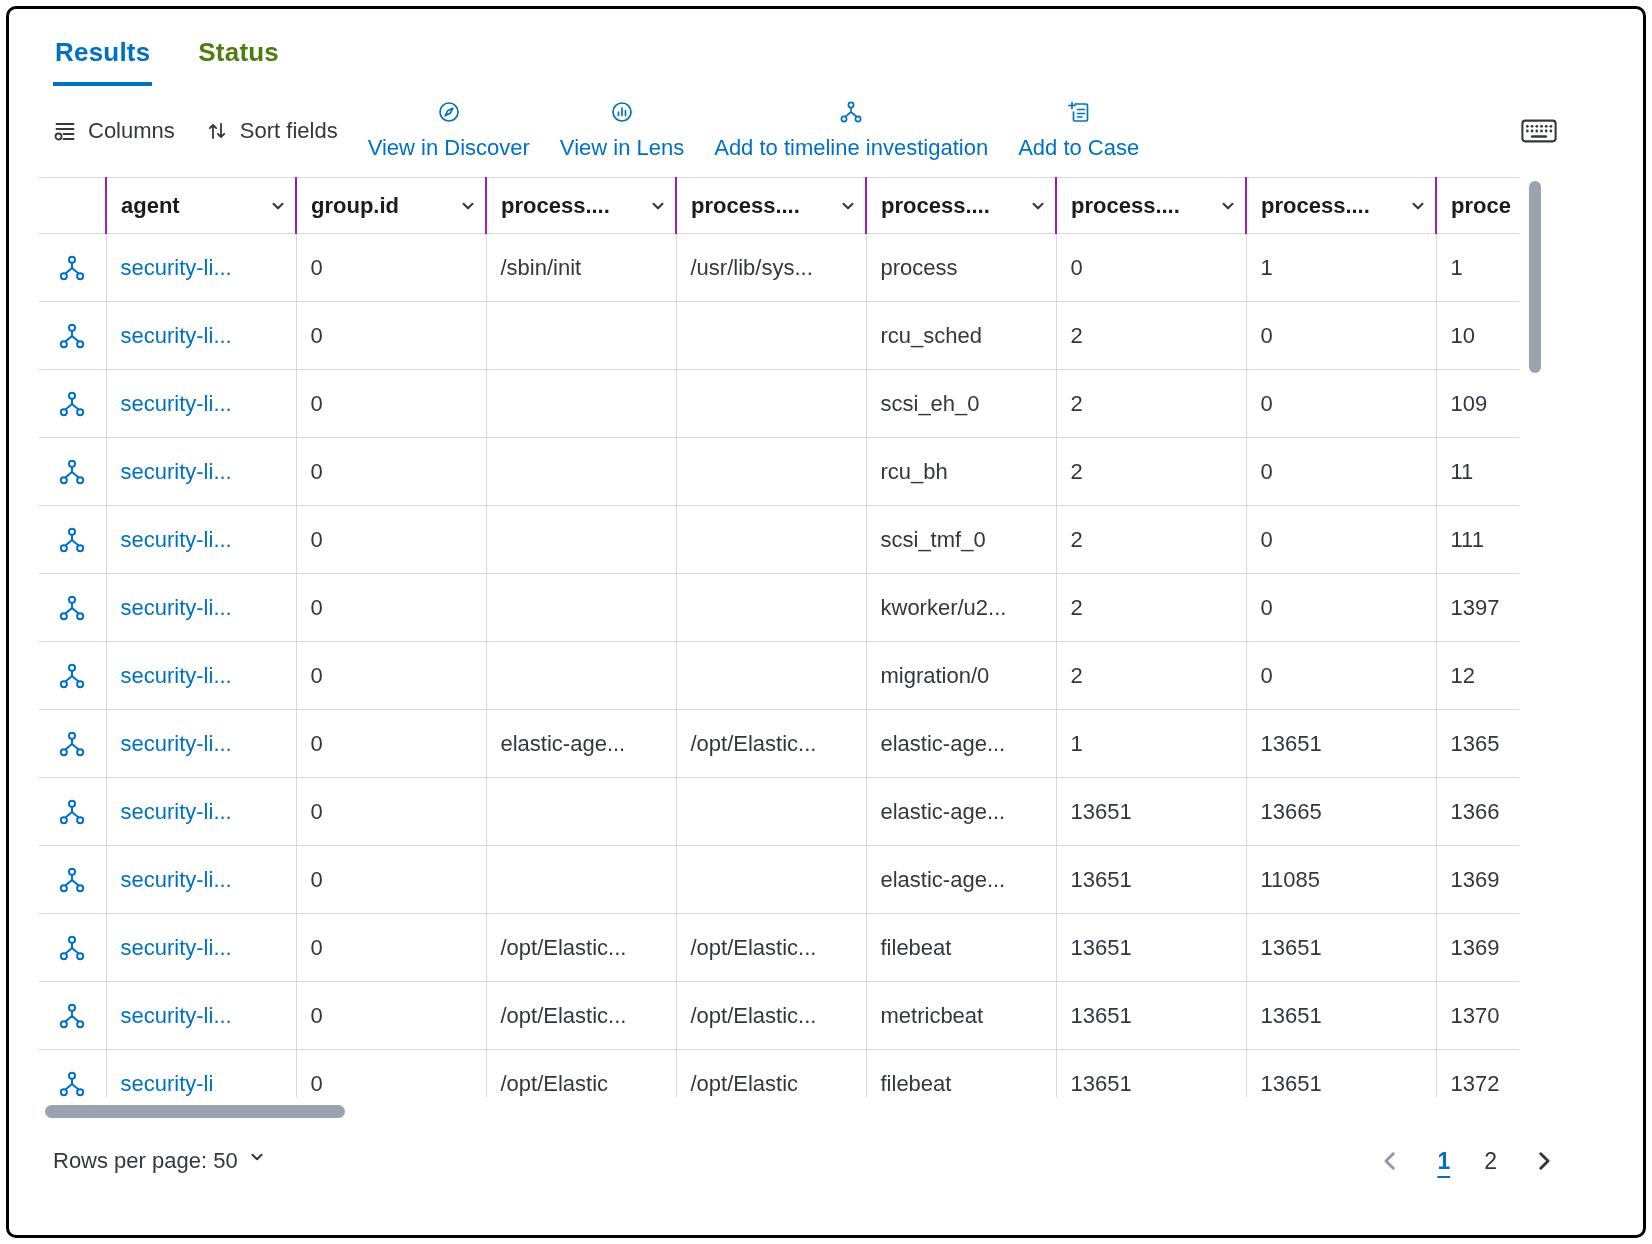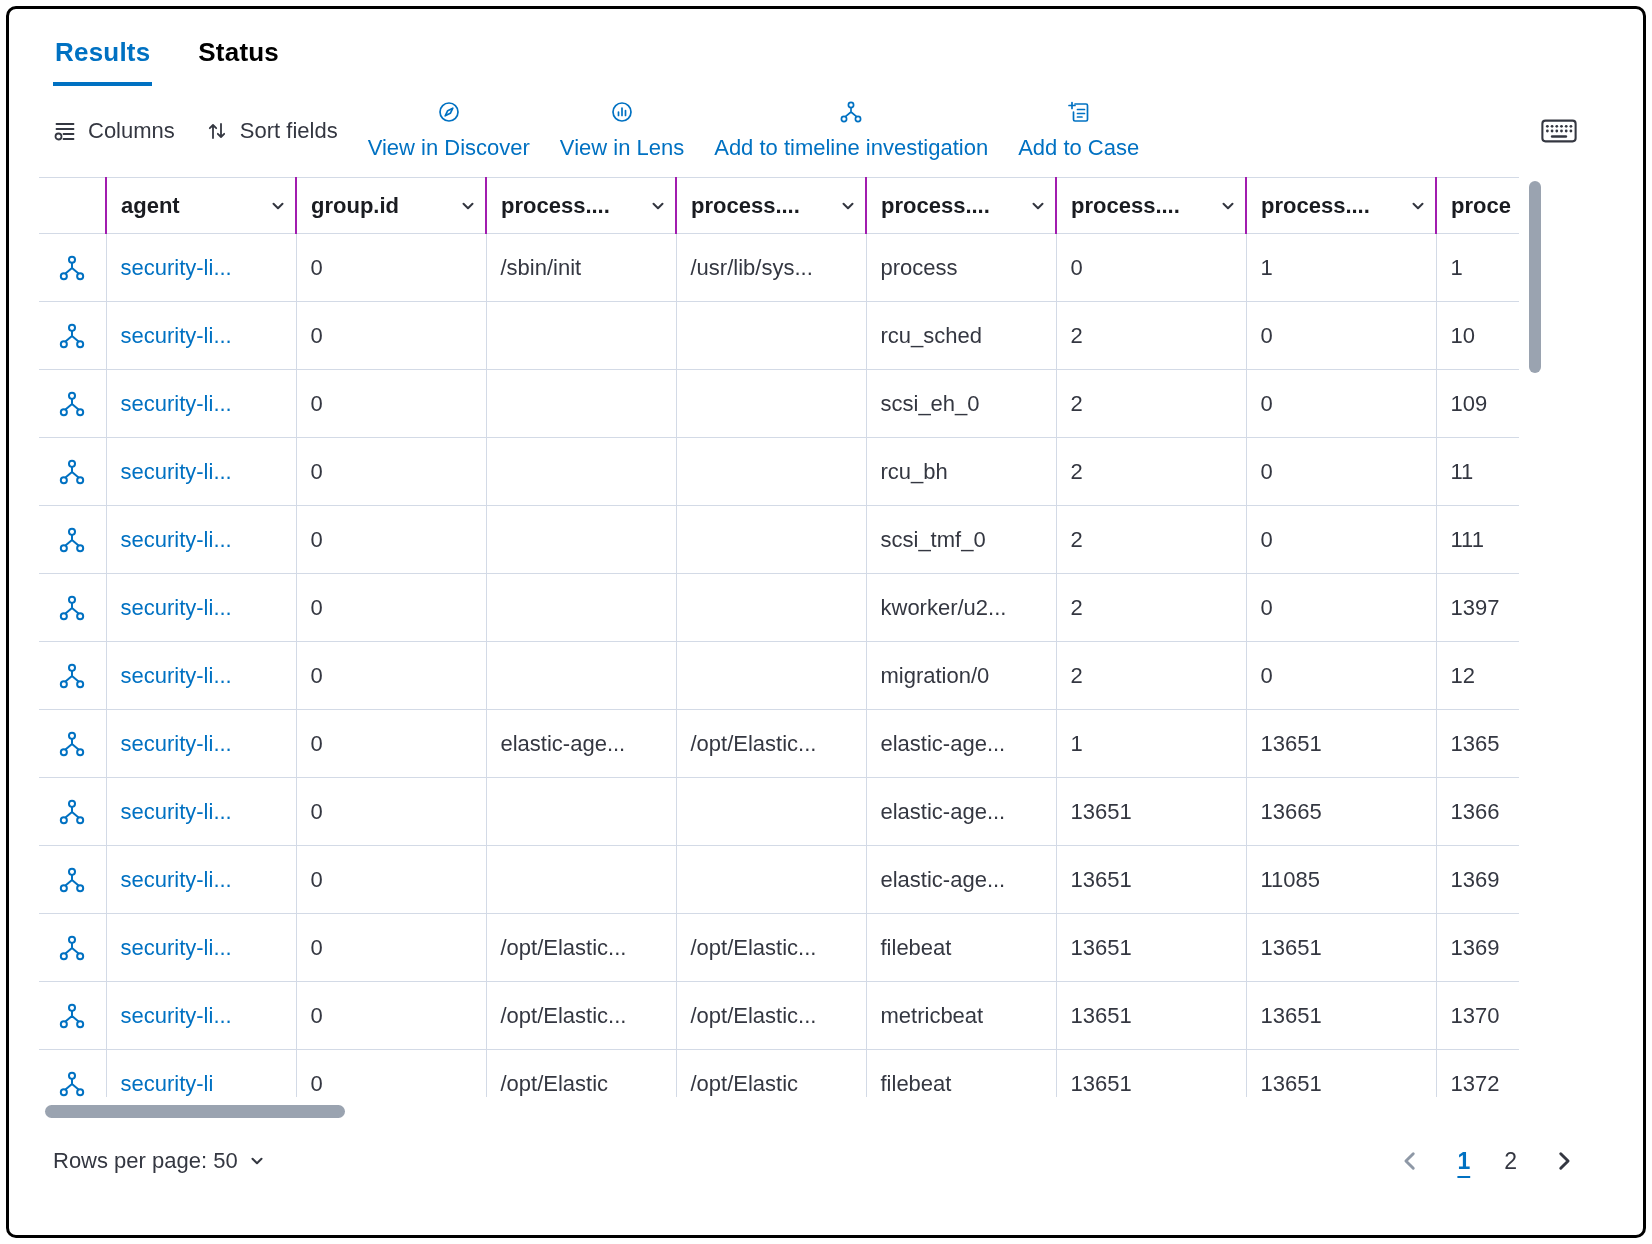--- a/index.html
+++ b/index.html
@@ -9,28 +9,28 @@
     color: #343741;
     width: 1652px; height: 1244px;
     position: relative;
     overflow: hidden;
   }
   .window {
     position: absolute; left: 6px; top: 6px; right: 6px; bottom: 6px;
     border: 3px solid #000000;
     border-radius: 10px;
     background: #ffffff;
-    padding: 22px 66px 0 30px;
+    padding: 22px 86px 0 30px;
     overflow: hidden;
   }
 
   
   .tabs { display: flex; gap: 44px; padding-left: 14px; }
   .tab {
-    font-size: 26px; font-weight: 700; color: #000000;
+    font-size: 26px; font-weight: 700; color: #4d7c0f;
     padding: 6px 2px 14px 2px; border-bottom: 4px solid transparent;
     cursor: pointer; letter-spacing: 0.2px;
   }
   .tab.active { color: #0071c2; border-bottom-color: #0071c2; }
 
   
   .toolbar {
     display: flex; align-items: center; gap: 30px;
     padding: 14px 0 16px 14px;
   }
@@ -95,21 +95,21 @@
     position: absolute; left: 6px; top: 0; width: 300px; height: 13px;
     background: #9aa3b0; border-radius: 7px; cursor: pointer;
   }
 
   
   .footer {
     display: flex; align-items: center; justify-content: space-between;
     padding: 30px 0 0 14px;
   }
   .rpp {
-    display: inline-flex; align-items: center; gap: 10px;
+    display: inline-flex; gap: 10px;
     background: none; border: 0; padding: 0; cursor: pointer;
     font-family: inherit; font-size: 22px; color: #343741;
   }
   .pagination { display: flex; align-items: center; gap: 34px; }
   .page-btn {
     background: none; border: 0; padding: 0; cursor: pointer;
     font-family: inherit; font-size: 23px; color: #343741; line-height: 1;
   }
   .page-btn.active {
     color: #0071c2; font-weight: 700;

